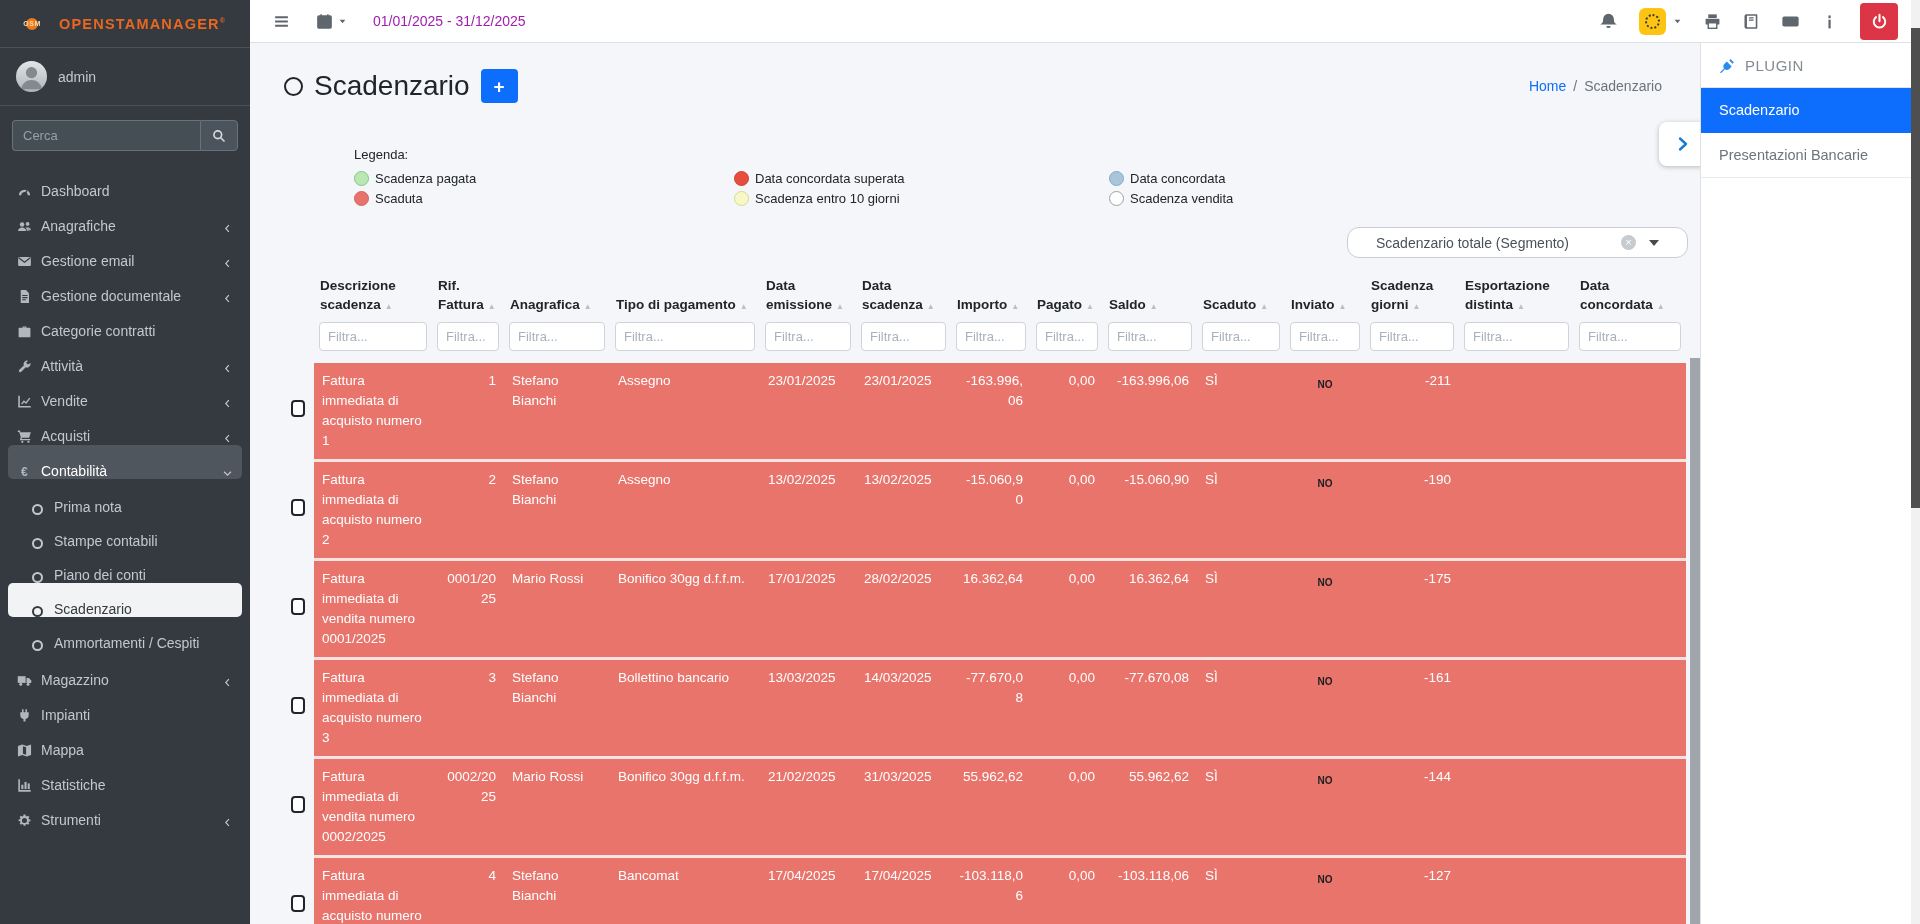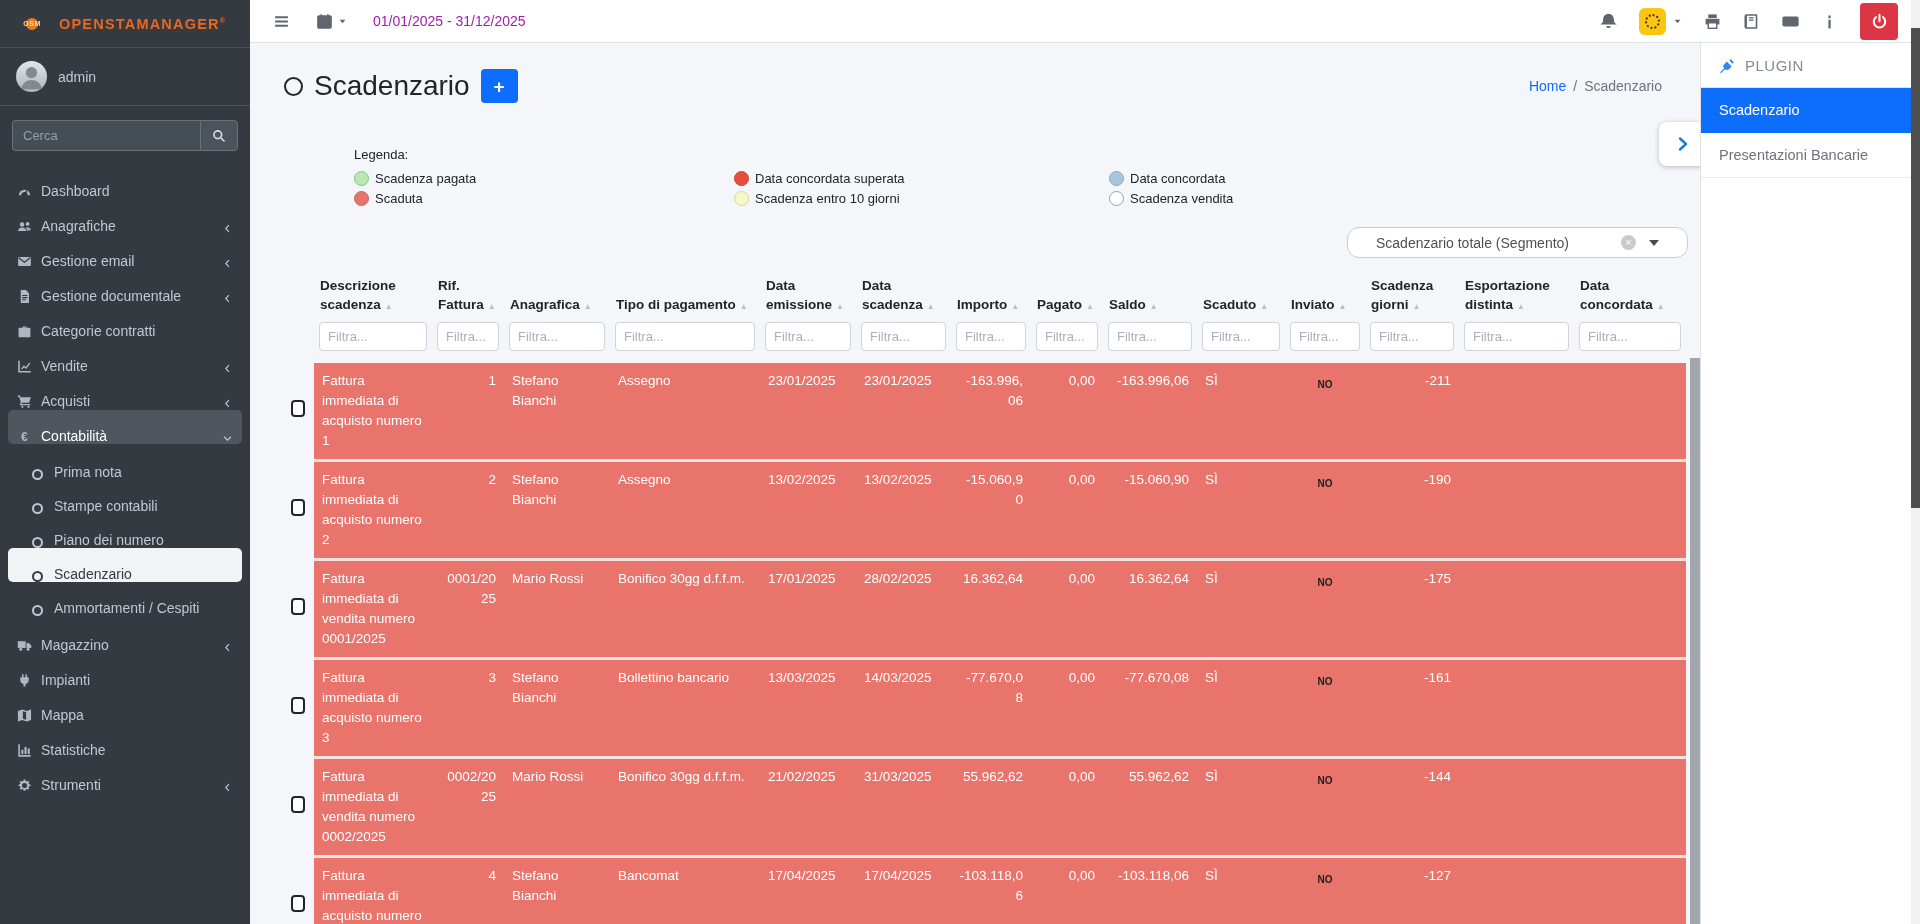--- a/index.html
+++ b/index.html
@@ -202,20 +202,35 @@
               <path d="M6 4.1V2.7h4v1.4h3.3a1 1 0 0 1 1 1v8.1a1 1 0 0 1-1 1H2.7a1 1 0 0 1-1-1V5.1a1 1 0 0 1 1-1zm1.1 0h1.8v-.4H7.1z"></path>
             </svg>
           </span>
           <span>Categorie contratti</span>
         </div>
       </li>
       <li class="nav-item">
         <div class="nav-link">
           <span class="ni">
             <svg viewBox="0 0 16 16" fill="currentColor">
+              <path d="M14.3 4.2a3.8 3.8 0 0 1-5 4.7l-4.7 4.7a1.5 1.5 0 0 1-2.1-2.2l4.7-4.6a3.8 3.8 0 0 1 4.6-5l-2.1 2.1 2 2z"></path>
+            </svg>
+          </span>
+          <span>Attività</span>
+          <span class="caret">
+            <svg viewBox="0 0 16 16" fill="none" stroke="currentColor" stroke-width="1.7">
+              <path d="M10 3L5.5 8 10 13"></path>
+            </svg>
+          </span>
+        </div>
+      </li>
+      <li class="nav-item">
+        <div class="nav-link">
+          <span class="ni">
+            <svg viewBox="0 0 16 16" fill="currentColor">
               <path d="M1.3 1.8h1.7v11h11.7v1.7H1.3z"></path>
               <path d="M4.3 10.3l3-3.7 2.2 1.8 3.5-4.5 1.2 1-4.5 5.7-2.2-1.8-2 2.5z"></path>
             </svg>
           </span>
           <span>Vendite</span>
           <span class="caret">
             <svg viewBox="0 0 16 16" fill="none" stroke="currentColor" stroke-width="1.7">
               <path d="M10 3L5.5 8 10 13"></path>
             </svg>
           </span>
@@ -261,21 +276,21 @@
           </li>
           <li>
             <div class="nav-link">
               <span class="sub-circle"></span>
               <span>Stampe contabili</span>
             </div>
           </li>
           <li>
             <div class="nav-link">
               <span class="sub-circle"></span>
-              <span>Piano dei numero</span>
+              <span>Piano dei conti</span>
             </div>
           </li>
           <li>
             <div class="nav-link active">
               <span class="sub-circle"></span>
               <span>Scadenzario</span>
             </div>
           </li>
           <li>
             <div class="nav-link">

